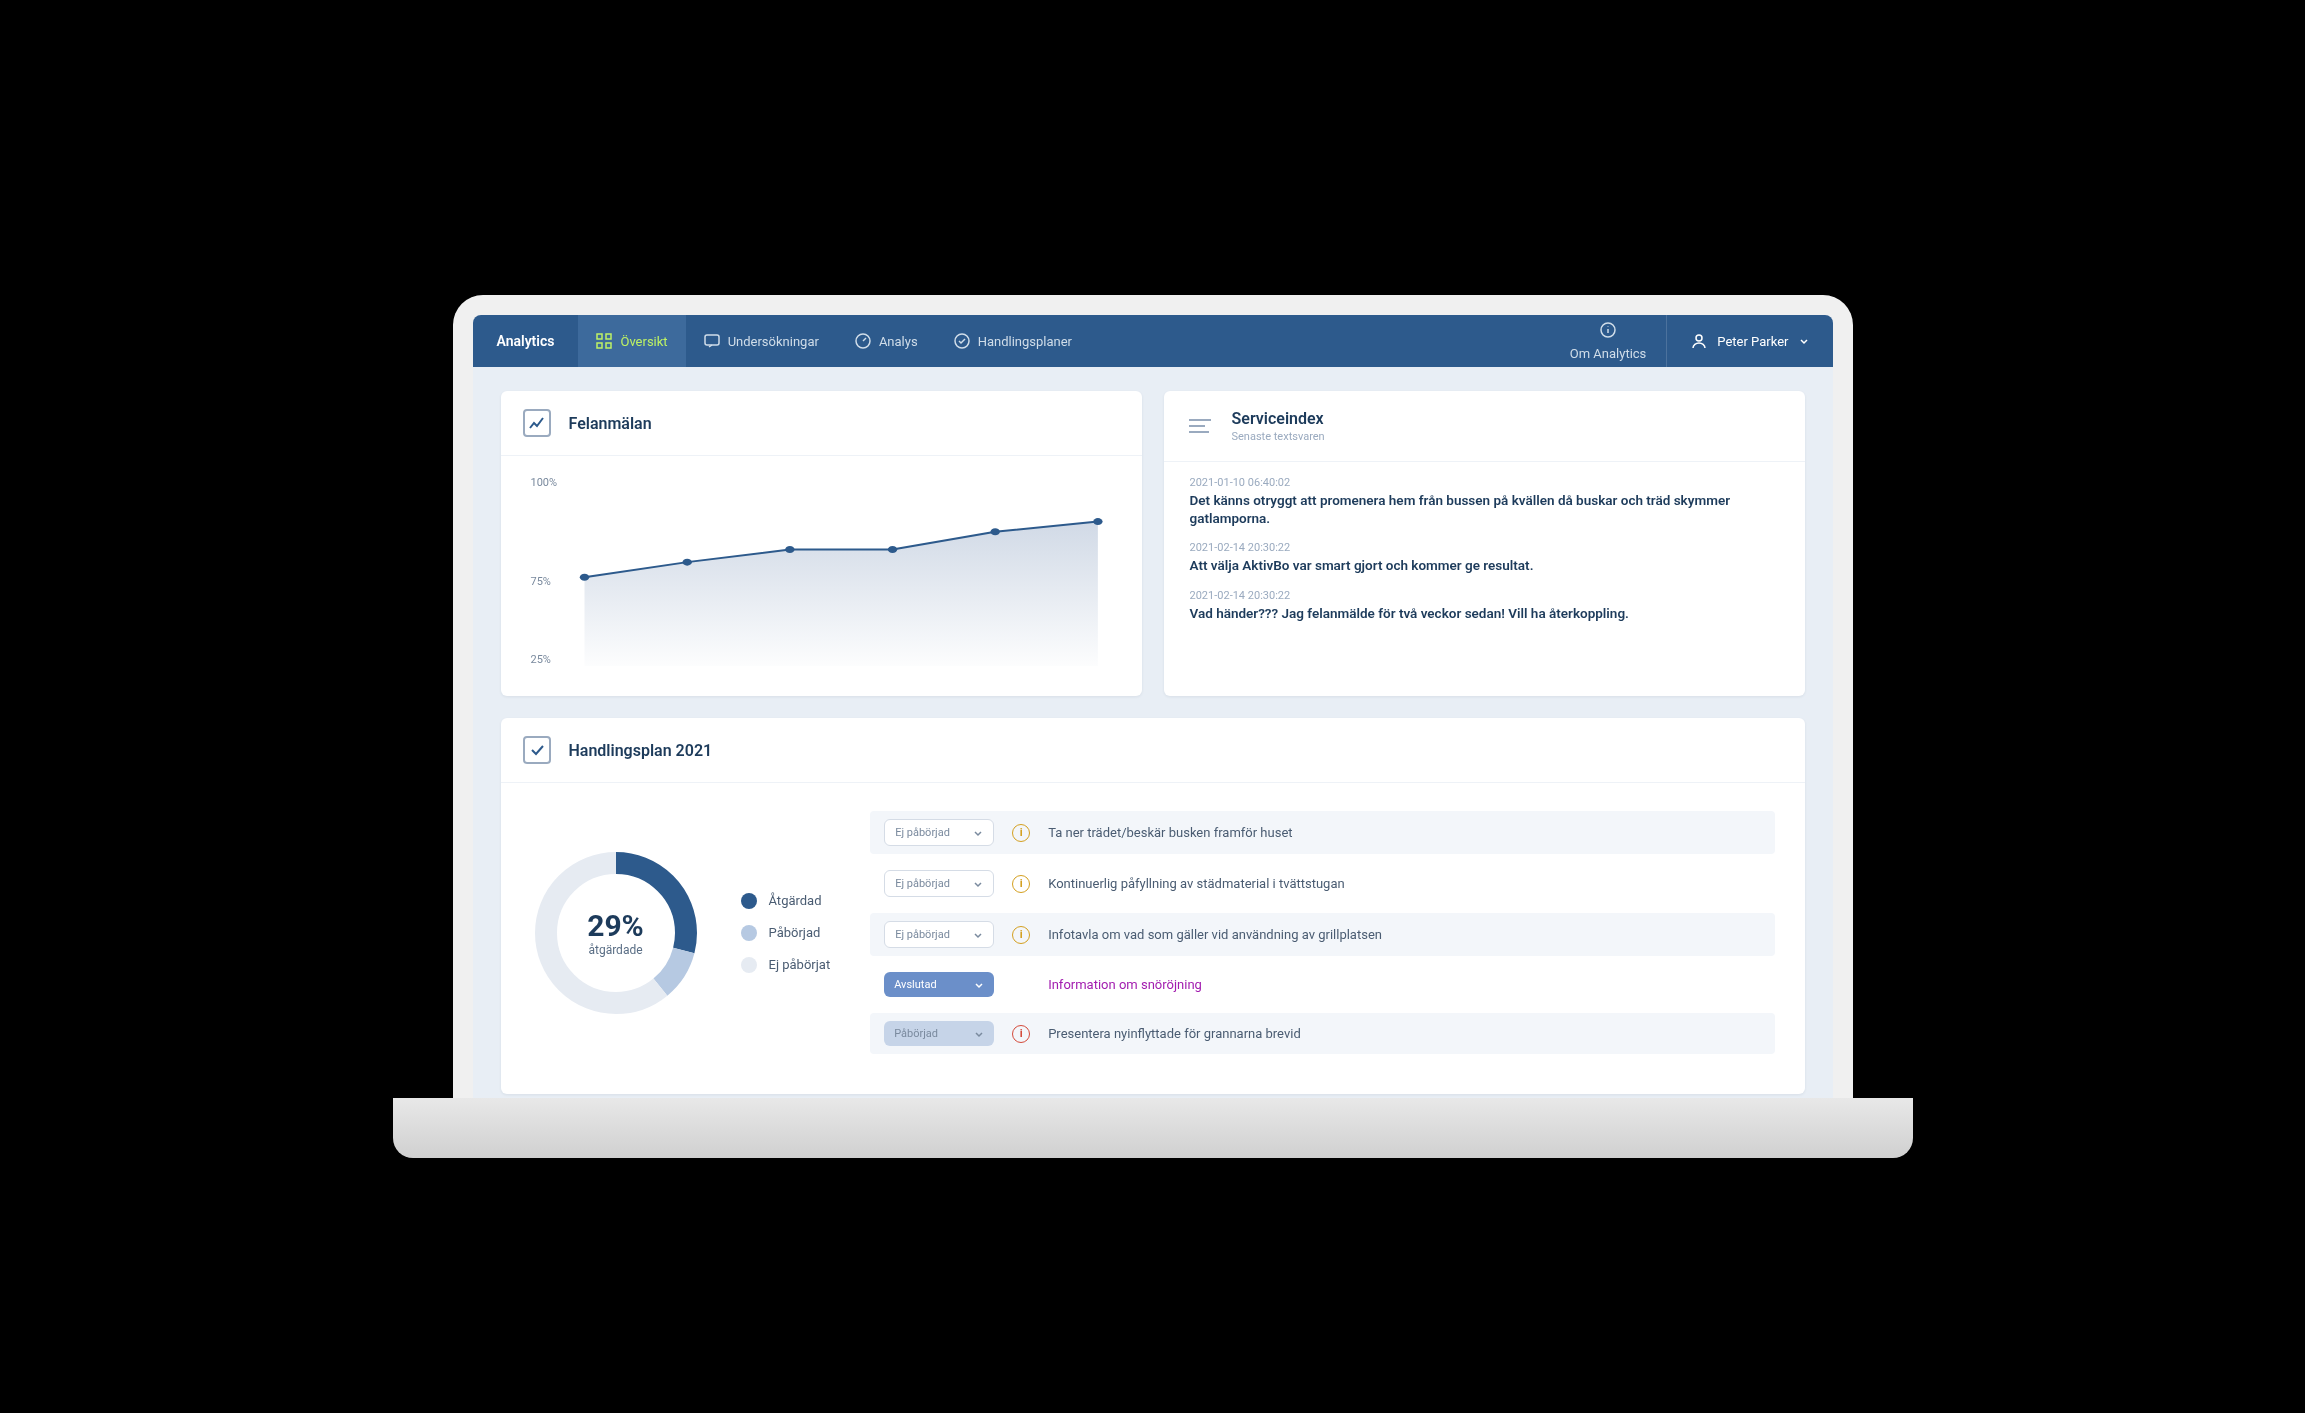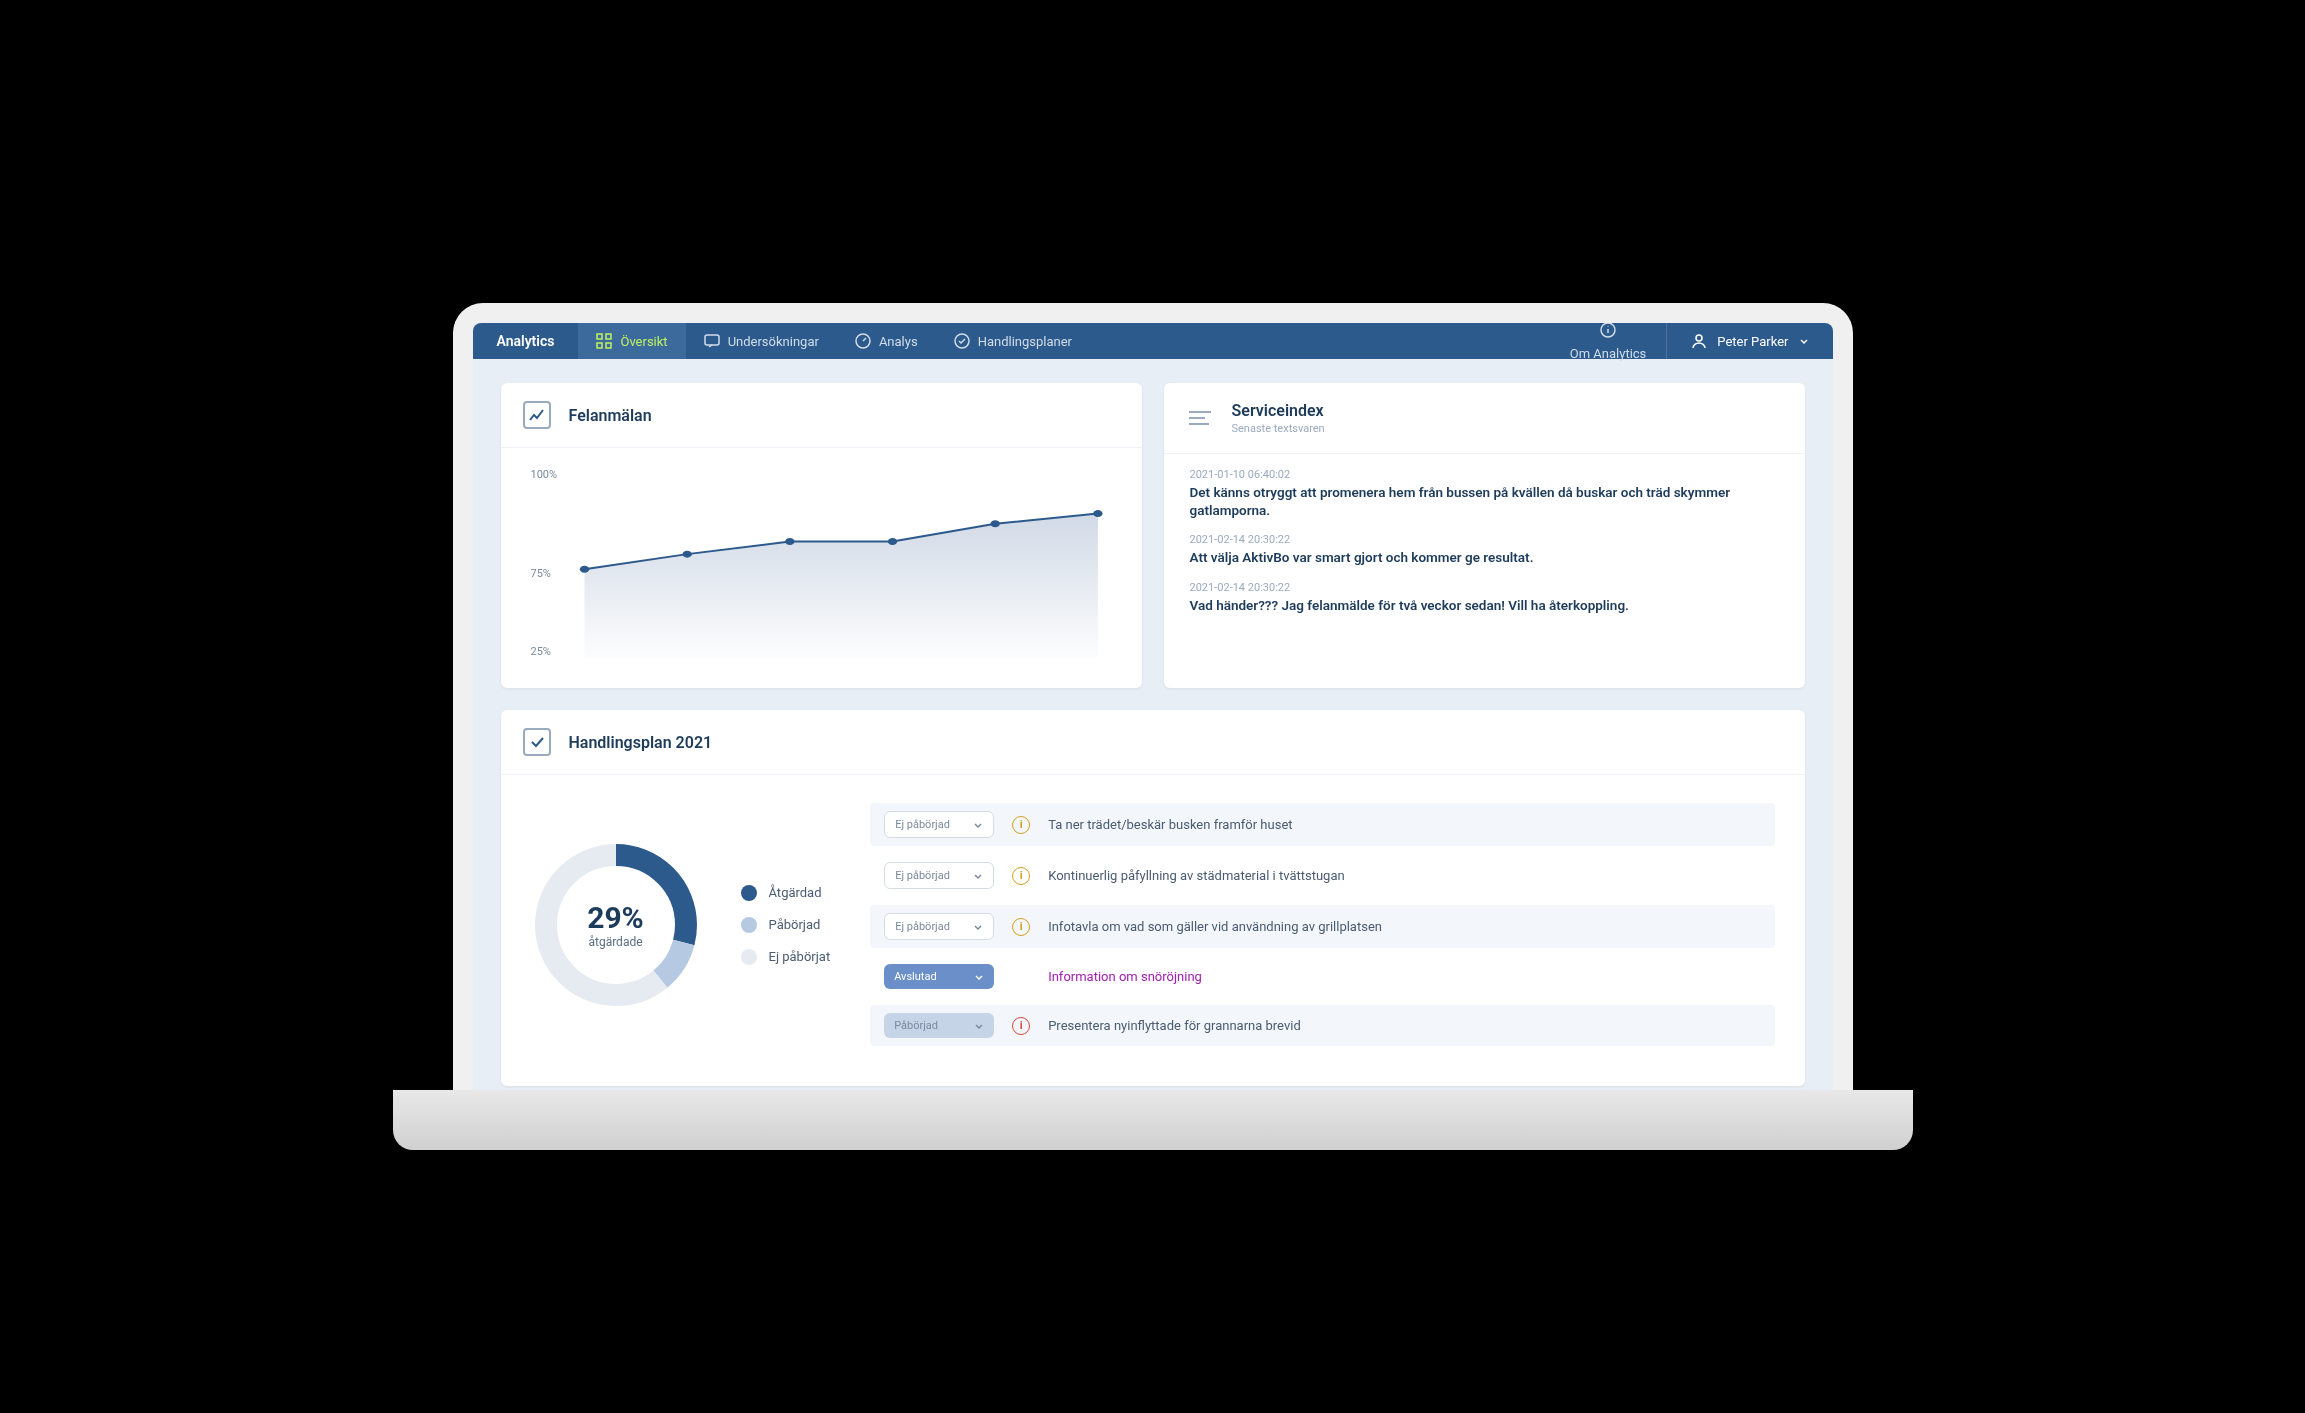--- a/index.html
+++ b/index.html
@@ -1,21 +1,21 @@
 <!DOCTYPE html>
 <html><head>
 <meta charset="utf-8">
 <style>
   * { box-sizing: border-box; margin: 0; padding: 0; font-family: -apple-system, BlinkMacSystemFont, "Segoe UI", Roboto, sans-serif; }
   body { background: #000; display: flex; justify-content: center; align-items: center; min-height: 100vh; padding: 40px; }
   .laptop { width: 1400px; background: #f0f0f0; border-radius: 30px 30px 0 0; padding: 20px 20px 0 20px; box-shadow: 0 40px 80px rgba(0,0,0,0.5); position: relative; }
   .laptop::after { content:""; position:absolute; left:-60px; right:-60px; bottom:-40px; height:60px; background:linear-gradient(#e8e8e8,#d0d0d0); border-radius:0 0 20px 20px; }
   .screen { background: #e8eef5; border-radius: 8px; overflow: hidden; min-height: 780px; }
 
-  .topbar { background: #2d5a8c; color: #fff; display: flex; align-items: center; height: 36px; font-size: 13px; }
+  .topbar { background: #2d5a8c; color: #fff; display: flex; align-items: center; height: 52px; font-size: 13px; }
   .brand { font-weight: 600; padding: 0 24px; font-size: 14px; }
   .nav { display: flex; align-items: center; height: 100%; }
   .nav-item { display: flex; align-items: center; gap: 8px; padding: 0 18px; height: 100%; cursor: pointer; color: #d0dde9; }
   .nav-item.active { background: #3d6a9c; color: #bef264; }
   .nav-item svg { width: 16px; height: 16px; }
   .spacer { flex: 1; }
   .about { display:flex; align-items:center; gap:8px; padding:0 20px; cursor:pointer; color:#d0dde9;flex-direction:column; }
   .user { display: flex; align-items: center; gap: 10px; padding: 0 24px; border-left: 1px solid rgba(255,255,255,0.15); height: 100%; cursor:pointer; }
   .chev-down { width:10px; height:10px; }
 

